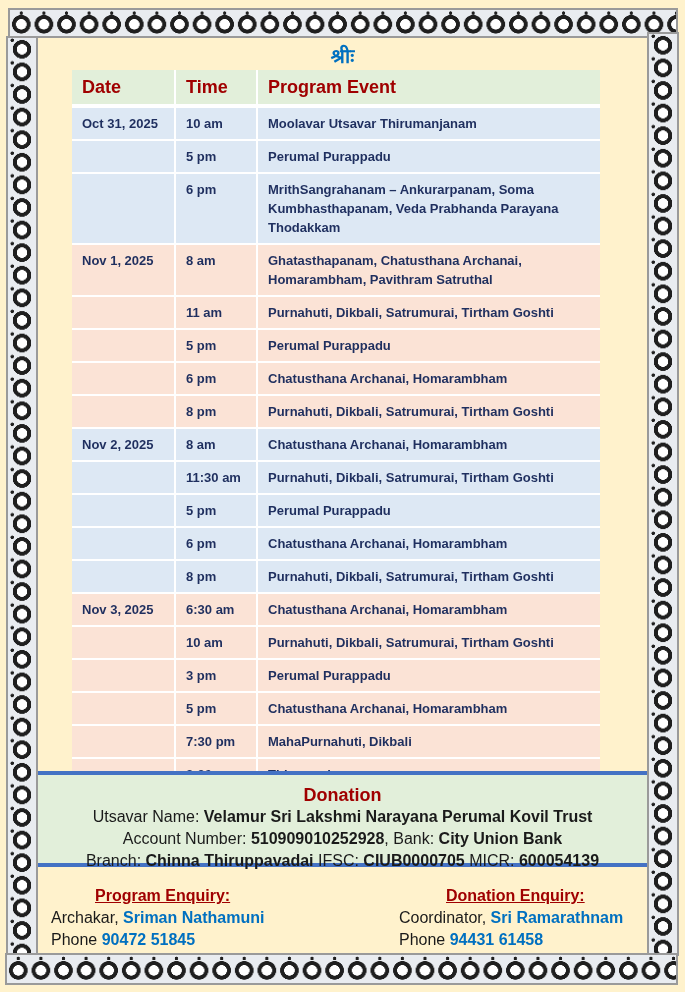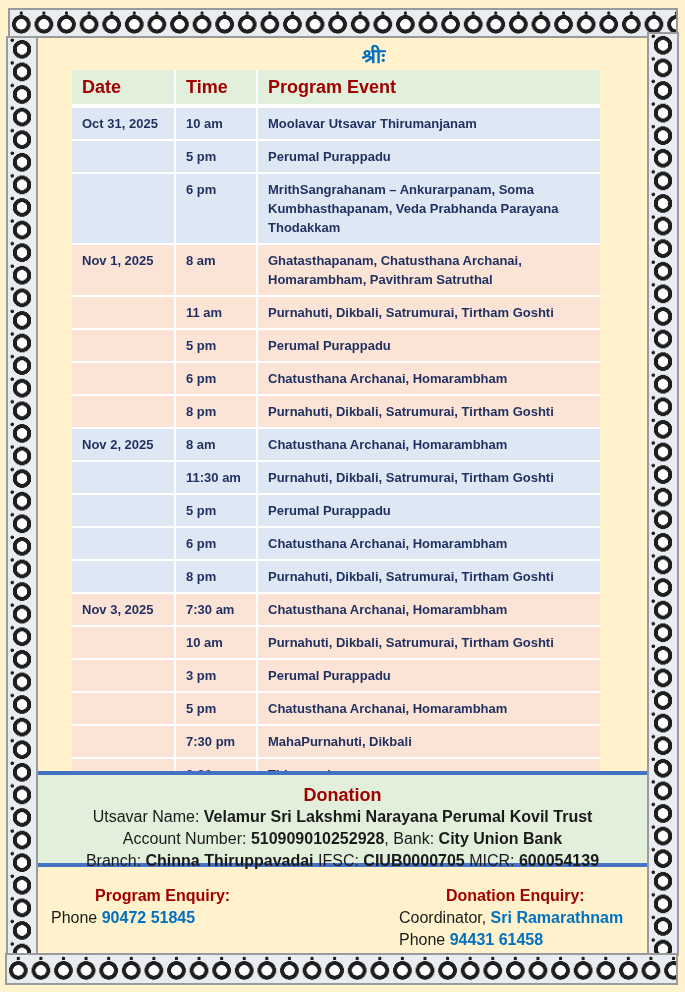--- a/index.html
+++ b/index.html
@@ -38,21 +38,20 @@
     
     #panel {
       position: absolute; left: 38px; top: 38px; width: 609px; height: 915px;
       background: #fff2cc;
     }
 
     #sri {
       position: absolute; left: 0; width: 100%; top: 4px; text-align: center;
       color: #0070c0; font-weight: bold; font-size: 20px;
       font-family: "DejaVu Sans", sans-serif;
-      margin-left: 31px;
     }
 
     
     #schedule {
       position: absolute; left: 34px; top: 32px; width: 528px;
       border-collapse: collapse;
       color: #1f2f5f;
       font-weight: bold; font-size: 13px;
       font-family: "Liberation Sans", sans-serif;
     }
@@ -85,21 +84,21 @@
     .don-line b { font-weight: bold; }
 
     
     #enquiry {
       position: absolute; left: 0; top: 843px; width: 609px; height: 72px;
       font-size: 16px; color: #1a1a1a;
     }
     .enq-col { position: absolute; top: 4px; }
     #enq-left { left: 13px; }
     #enq-right { left: 361px; }
-    .enq-title { color: #a00000; font-weight: bold; line-height: 22px; }
+    .enq-title { color: #a00000; font-weight: bold; text-decoration: underline; line-height: 22px; }
     #enq-left .enq-title { padding-left: 44px; }
     #enq-right .enq-title { padding-left: 47px; }
     .enq-line { line-height: 22px; }
     .blue-bold { color: #0070c0; font-weight: bold; }
   </style>
 </head>
 <body>
 
 <div class="strip h" id="top-strip"></div>
 <div class="strip v" id="left-strip"></div>
@@ -179,21 +178,21 @@
         <td>6 pm</td>
         <td>Chatusthana Archanai, Homarambham</td>
       </tr>
       <tr class="blue">
         <td></td>
         <td>8 pm</td>
         <td>Purnahuti, Dikbali, Satrumurai, Tirtham Goshti</td>
       </tr>
       <tr class="peach">
         <td>Nov 3, 2025</td>
-        <td>7:30 am</td>
+        <td>6:30 am</td>
         <td>Chatusthana Archanai, Homarambham</td>
       </tr>
       <tr class="peach">
         <td></td>
         <td>10 am</td>
         <td>Purnahuti, Dikbali, Satrumurai, Tirtham Goshti</td>
       </tr>
       <tr class="peach">
         <td></td>
         <td>3 pm</td>
@@ -236,20 +235,23 @@
     </div>
     <div class="don-line">
       <span>Branch: </span><b>Chinna Thiruppavadai</b><span> IFSC: </span><b>CIUB0000705</b><span> MICR: </span><b>600054139</b>
     </div>
   </div>
 
   <div id="enquiry">
     <div class="enq-col" id="enq-left">
       <div class="enq-title">Program Enquiry:</div>
       <div class="enq-line">
+        <span>Archakar, </span><span class="blue-bold">Sriman Nathamuni</span>
+      </div>
+      <div class="enq-line">
         <span>Phone </span><span class="blue-bold">90472 51845</span>
       </div>
     </div>
     <div class="enq-col" id="enq-right">
       <div class="enq-title">Donation Enquiry:</div>
       <div class="enq-line">
         <span>Coordinator, </span><span class="blue-bold">Sri Ramarathnam</span>
       </div>
       <div class="enq-line">
         <span>Phone </span><span class="blue-bold">94431 61458</span>

